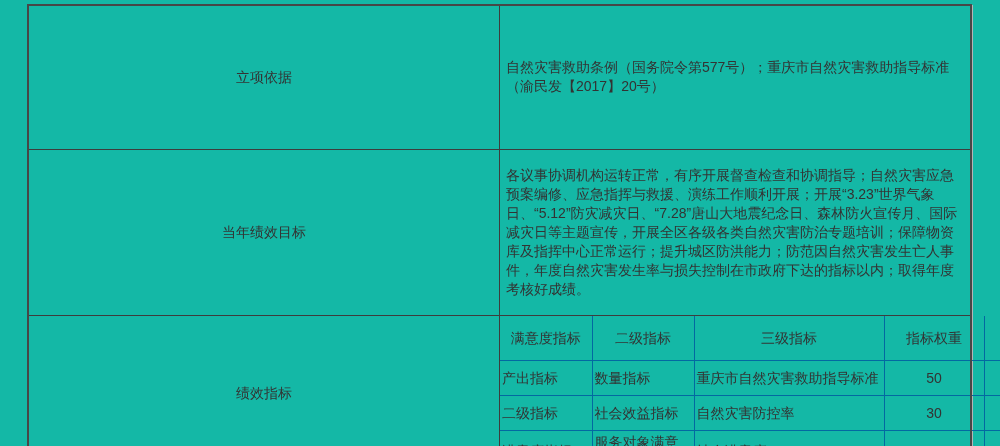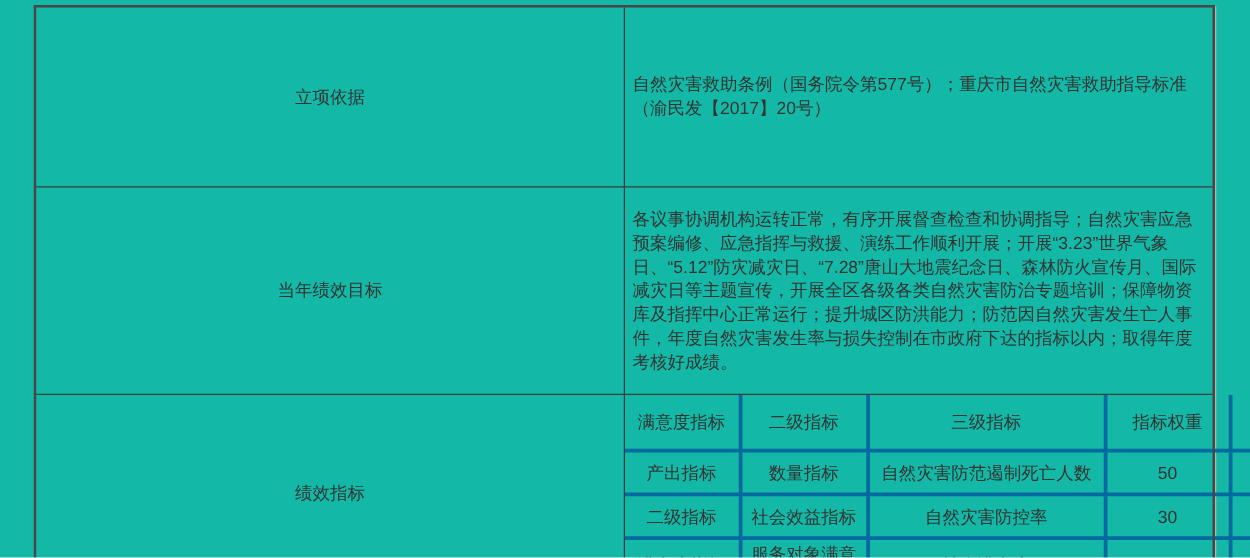--- a/index.html
+++ b/index.html
@@ -47,28 +47,27 @@
   tr.row-goals    { height: 137px; }
   tr.row-indic    { height: 155px; }
   td.nested-cell { padding: 0; vertical-align: top; }
   table.inner {
     width: 100%;
     height: 155px;
     border-collapse: collapse;
     table-layout: fixed;
   }
   table.inner th, table.inner td {
-    border: 3px solid #0369a1;
+    border: 1px solid #0369a1;
     font-size: 14px;
     font-weight: normal;
     vertical-align: middle;
     padding: 2px;
     word-break: break-all;
     line-height: 18px;
-    text-align: center;
   }
   table.inner tr > *:first-child { border-left: none; }
   table.inner tr > *:last-child  { border-right: none; }
   table.inner tr:first-child > * { border-top: none; }
   table.inner tr:last-child > *  { border-bottom: none; }
   table.inner tr.inner-header { height: 45px; }
   table.inner tr.data-1 { height: 35px; }
   table.inner tr.data-2 { height: 35px; }
   table.inner tr.data-3 { height: 40px; }
   table.inner th { text-align: center; }
@@ -105,21 +104,21 @@
                 <th>满意度指标</th>
                 <th>二级指标</th>
                 <th>三级指标</th>
                 <th>指标权重</th>
                 <th>计量单位</th>
 
               </tr>
               <tr class="data-1">
                 <td class="cell-left">产出指标</td>
                 <td class="cell-left">数量指标</td>
-                <td class="cell-left">自然灾害防范遏制死亡人数</td>
+                <td class="cell-left">重庆市自然灾害救助指导标准</td>
                 <td class="cell-center">50</td>
                 <td class="cell-center">人</td>
 
               </tr>
               <tr class="data-2">
                 <td class="cell-left">二级指标</td>
                 <td class="cell-left">社会效益指标</td>
                 <td class="cell-left">自然灾害防控率</td>
                 <td class="cell-center">30</td>
                 <td class="cell-center">%</td>

